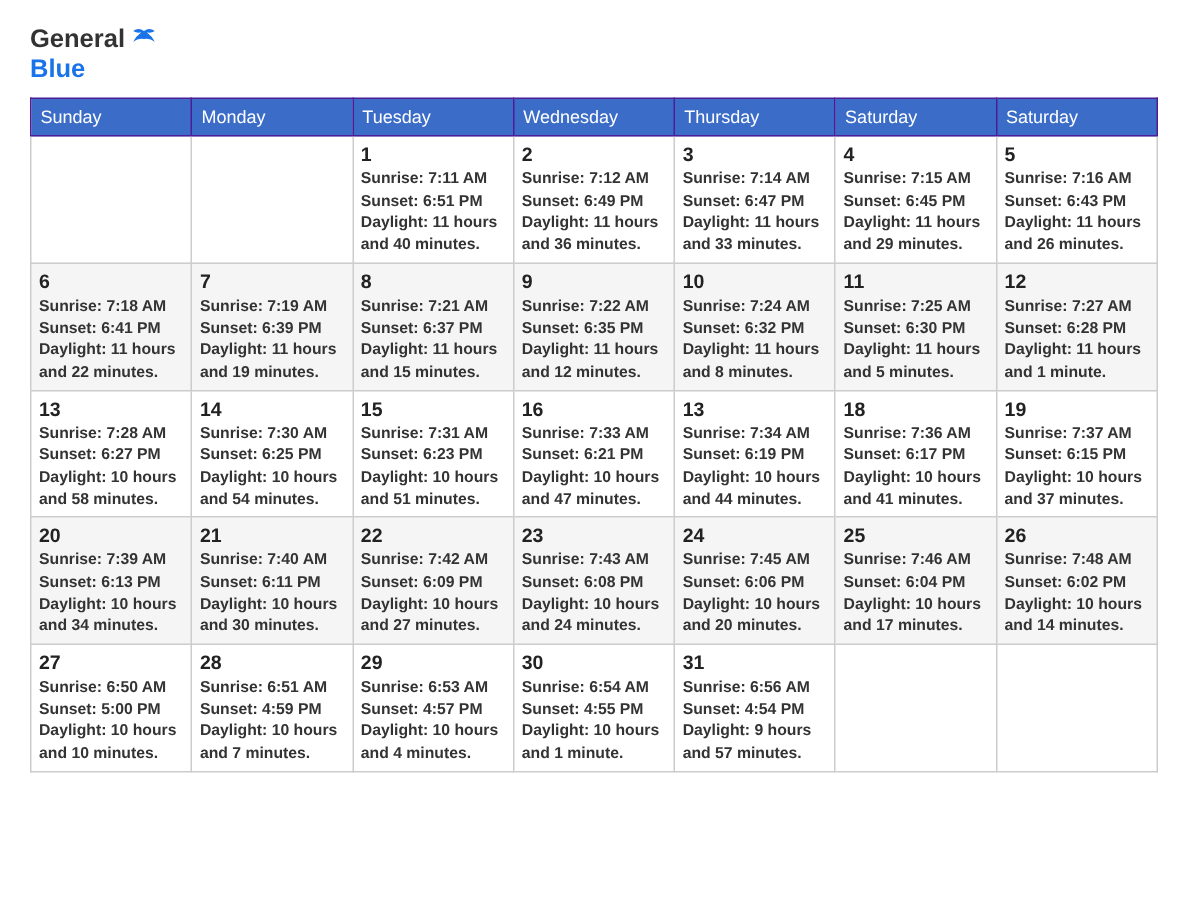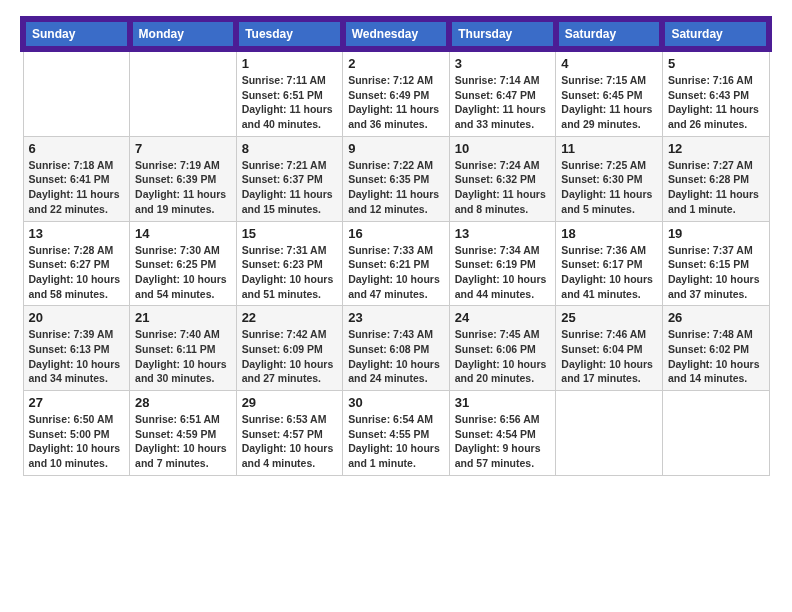--- a/index.html
+++ b/index.html
@@ -44,22 +44,22 @@
       width: 100%;
       border-collapse: collapse;
       font-size: 11px;
     }
     .calendar th {
       background: #3a6cc8;
       color: #fff;
       text-align: left;
       padding: 5px 6px;
       font-size: 12px;
-      font-weight: bold;
-      border: 6px solid #4c1d95;
+      font-weight: normal;
+      border: 1px solid #4c1d95;
     }
     .calendar td {
       vertical-align: top;
       border: 1px solid #ccc;
       padding: 4px 5px;
       min-width: 100px;
       min-height: 70px;
       background: #fff;
       width: 14.28%;
     }
@@ -83,20 +83,37 @@
       background: #fff !important;
     }
     tr:nth-child(even) .empty-cell {
       background: #f5f5f5 !important;
     }
   </style>
 </head>
 <body>
 
 <div class="page">
+  <div class="header">
+    <div class="logo">
+    <div style="display:flex;flex-direction:column;line-height:1.15;">
+      <span style="display:flex;align-items:center;gap:2px;">
+        <span style="font-size:17px;font-weight:bold;color:#333;">General</span>
+        <svg width="18" height="18" viewBox="0 0 20 20" style="margin-left:2px;">
+          <path d="M10 4 Q14 1 18 4 Q15 6 12 5 Q16 8 18 12 Q14 9 10 10 Q6 9 2 12 Q4 8 8 5 Q5 6 2 4 Q6 1 10 4Z" fill="#1a73e8"></path>
+        </svg>
+      </span>
+      <span style="font-size:17px;font-weight:bold;color:#1a73e8;">Blue</span>
+    </div>
+  </div>
+    <div class="title-block">
+      <div class="month-title"></div>
+      <div class="subtitle"></div>
+    </div>
+  </div>
 
   <table class="calendar">
     <thead>
       <tr>
       <th>Sunday</th>
           <th>Monday</th>
           <th>Tuesday</th>
           <th>Wednesday</th>
           <th>Thursday</th>
           <th>Saturday</th>

